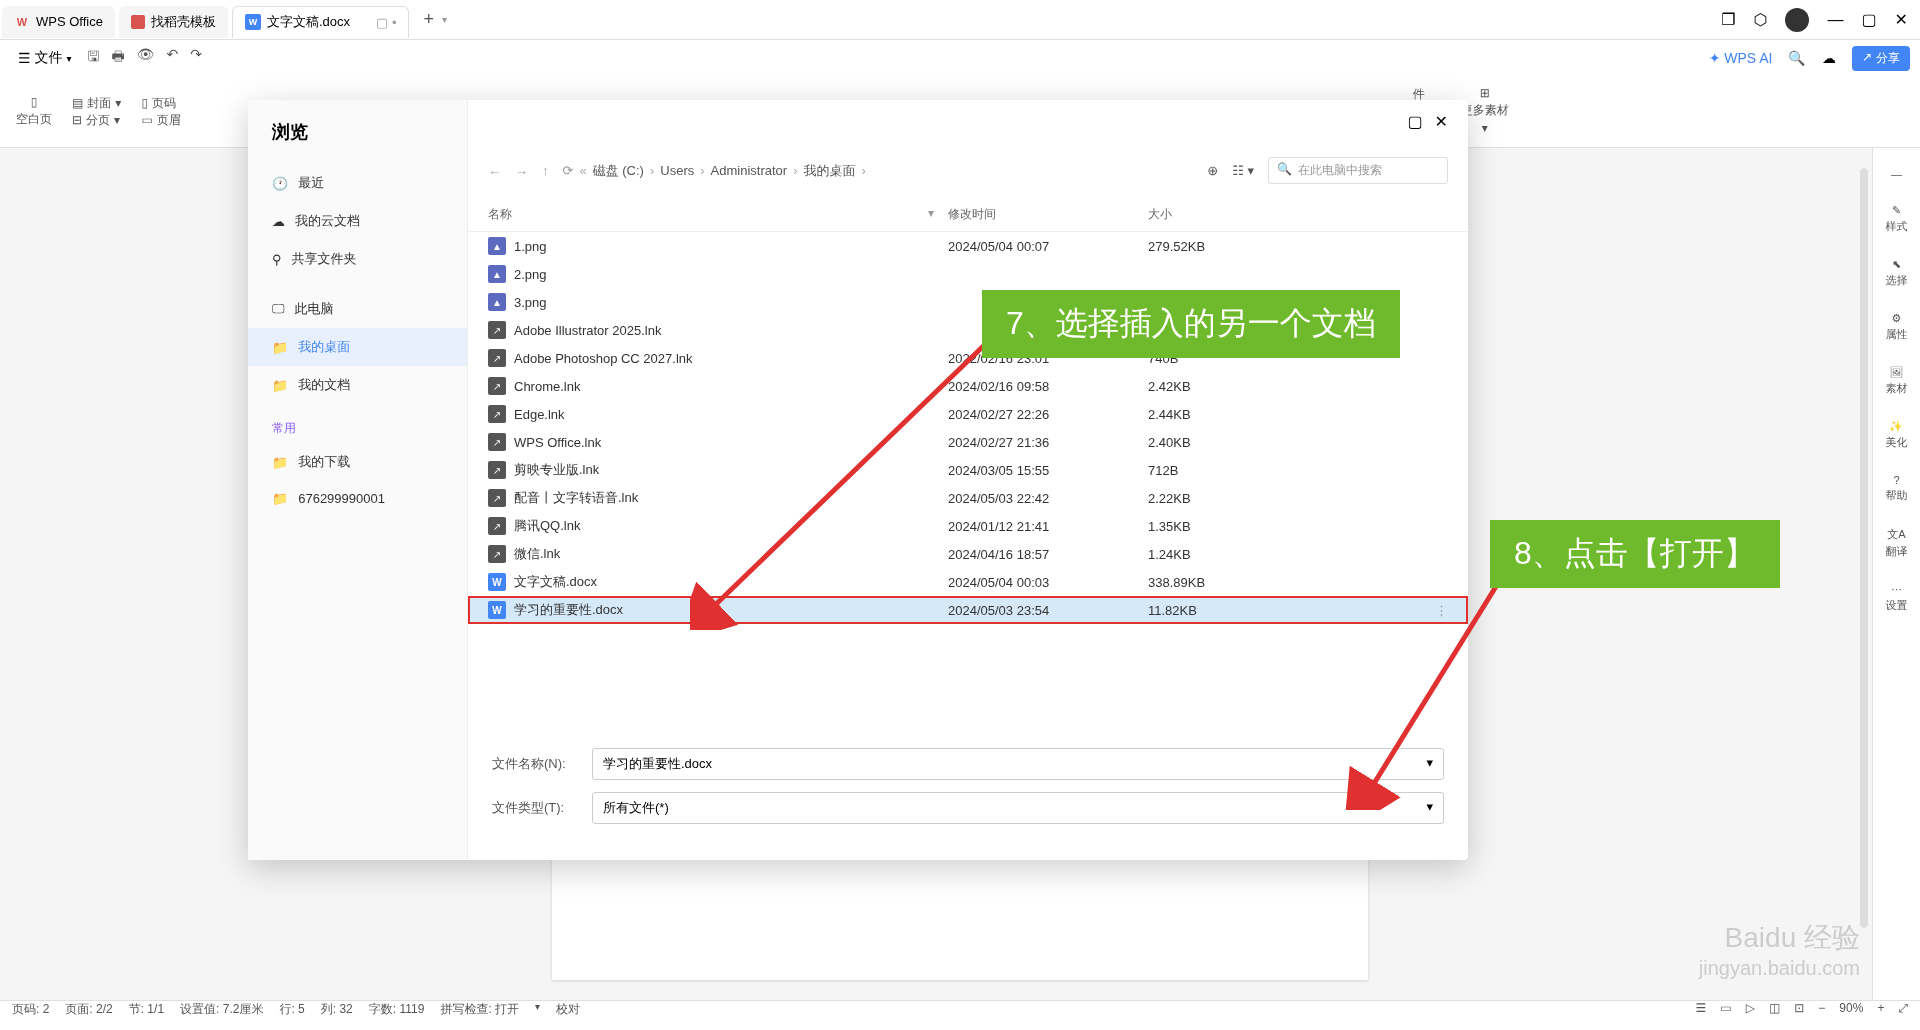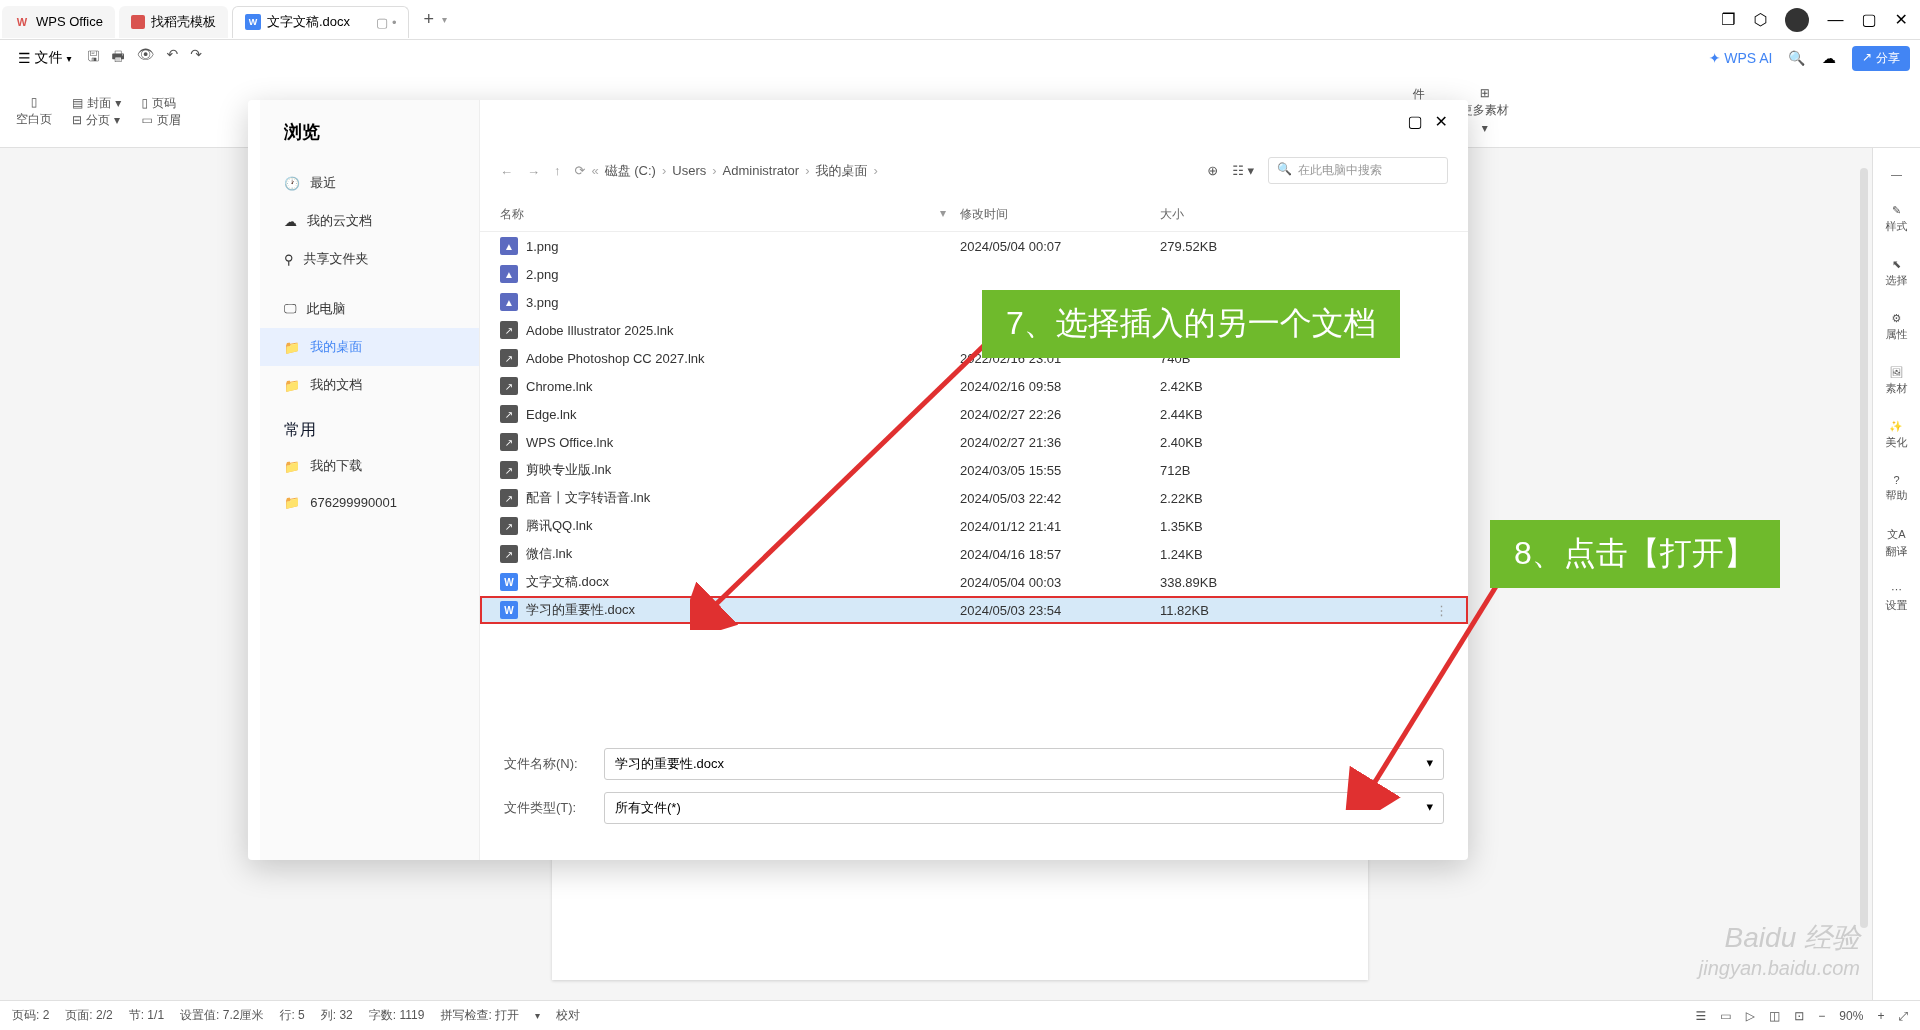--- a/index.html
+++ b/index.html
@@ -35,25 +35,25 @@
 
 .docarea { position: absolute; top: 148px; left: 0; right: 0; bottom: 30px; background: #f5f5f5; display: flex; }
 .page { background: #fff; width: 816px; margin: 20px auto; box-shadow: 0 1px 3px rgba(0,0,0,.15); }
 
 
 .right-sidebar { position: absolute; right: 0; top: 148px; bottom: 30px; width: 48px; background: #fff; border-left: 1px solid #e0e0e0; display: flex; flex-direction: column; align-items: center; padding-top: 20px; gap: 24px; font-size: 11px; color: #555; }
 .rs-item { display: flex; flex-direction: column; align-items: center; gap: 2px; }
 
 
 .dialog { position: absolute; left: 248px; top: 100px; width: 1220px; height: 760px; background: #fff; box-shadow: 0 8px 32px rgba(0,0,0,.2); border-radius: 4px; display: flex; }
-.dlg-sidebar { width: 220px; background: #fafafa; padding: 20px 0; border-right: 1px solid #eee; margin-left: 12px; }
+.dlg-sidebar { width: 220px; background: #fafafa; padding: 20px 0; border-right: 1px solid #eee; }
 .dlg-title { font-size: 18px; font-weight: 600; padding: 0 24px 20px; }
 .dlg-nav-item { display: flex; align-items: center; gap: 10px; padding: 10px 24px; font-size: 13px; color: #333; }
 .dlg-nav-item.active { background: #e8f0fe; color: #4285f4; }
-.dlg-nav-section { font-size: 16px; color: #0f172a; padding: 16px 24px 6px; }
+.dlg-nav-section { font-size: 12px; color: #8b5cf6; padding: 16px 24px 6px; }
 .dlg-main { flex: 1; display: flex; flex-direction: column; }
 .dlg-header { display: flex; align-items: center; padding: 12px 20px; gap: 10px; }
 .dlg-header-right { margin-left: auto; display: flex; gap: 12px; align-items: center; }
 .nav-arrows { display: flex; gap: 14px; color: #999; }
 .breadcrumb { display: flex; gap: 6px; font-size: 13px; color: #555; align-items: center; padding: 14px 20px; }
 .bc-sep { color: #aaa; }
 .search-box { border: 1px solid #ddd; padding: 4px 8px; border-radius: 3px; font-size: 12px; color: #999; width: 180px; display: flex; gap: 6px; }
 .file-header { display: flex; padding: 8px 20px; font-size: 12px; color: #666; border-bottom: 1px solid #eee; }
 .col-name { flex: 0 0 440px; }
 .col-date { flex: 0 0 200px; }
@@ -71,25 +71,25 @@
 .form-input { flex: 1; border: 1px solid #ccc; padding: 6px 10px; border-radius: 3px; font-size: 13px; display: flex; justify-content: space-between; }
 .dlg-buttons { display: flex; justify-content: flex-end; gap: 12px; margin-top: 20px; }
 .btn { padding: 8px 24px; border: 1px solid #ccc; background: #fff; font-size: 13px; border-radius: 3px; }
 .btn.primary { background: #4285f4; color: #fff; border-color: #4285f4; outline: 3px solid #e03030; outline-offset: 1px; }
 
 
 .annotation { position: absolute; background: #6fba2c; color: #fff; font-size: 32px; padding: 12px 24px; font-weight: 500; z-index: 100; }
 .arrow-svg { position: absolute; z-index: 99; pointer-events: none; }
 
 
-.statusbar { position: absolute; bottom: 0; left: 0; right: 0; height: 30px; background: #fff; border-top: 1px solid #e0e0e0; display: flex; align-items: center; padding: 0 12px; font-size: 12px; color: #555; gap: 16px; }
+.statusbar { position: absolute; bottom: 0; left: 0; right: 0; height: 30px; background: #fff; border-top: 1px solid #e0e0e0; display: flex; align-items: flex-start; padding: 0 12px; font-size: 12px; color: #555; gap: 16px; }
 .statusbar-right { margin-left: auto; display: flex; gap: 14px; align-items: center; }
 
 
-.watermark { position: absolute; right: 60px; bottom: 50px; font-size: 28px; color: #ccc; font-style: italic; z-index: 50; text-align: right; }
+.watermark { position: absolute; right: 60px; bottom: 50px; font-size: 28px; color: #ccc; z-index: 50; text-align: right; }
 .watermark-sub { font-size: 20px; }
 
 .scroll-ind { position: absolute; right: 52px; top: 168px; width: 8px; height: 760px; background: #ddd; border-radius: 4px; }
 .file-row .col-name { display: flex; align-items: center; }
 </style>
 </head>
 <body>
 
 <div class="titlebar">
   <div class="tab inactive">

